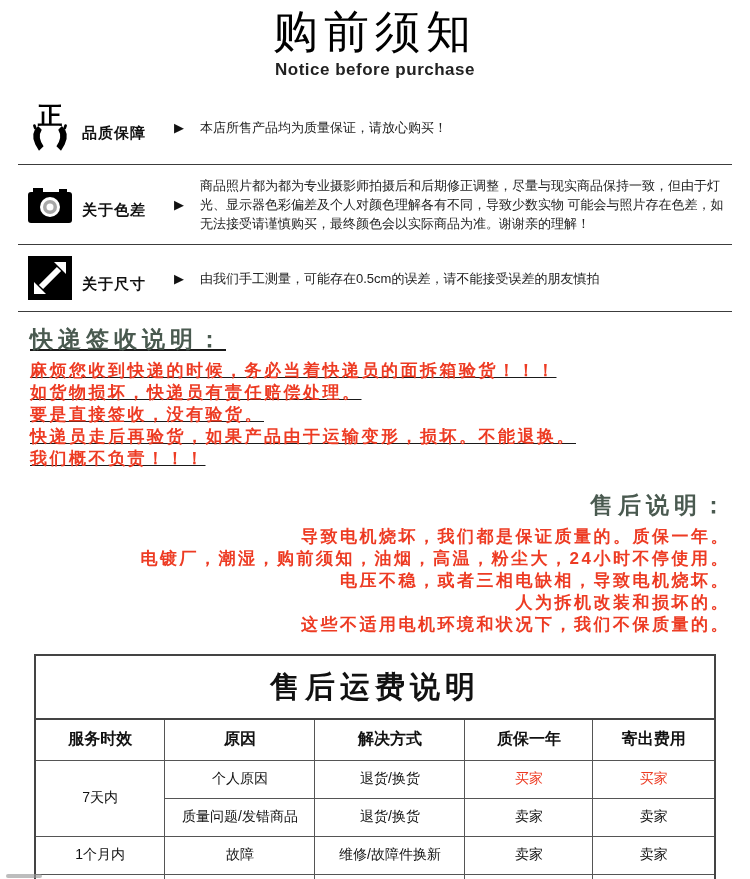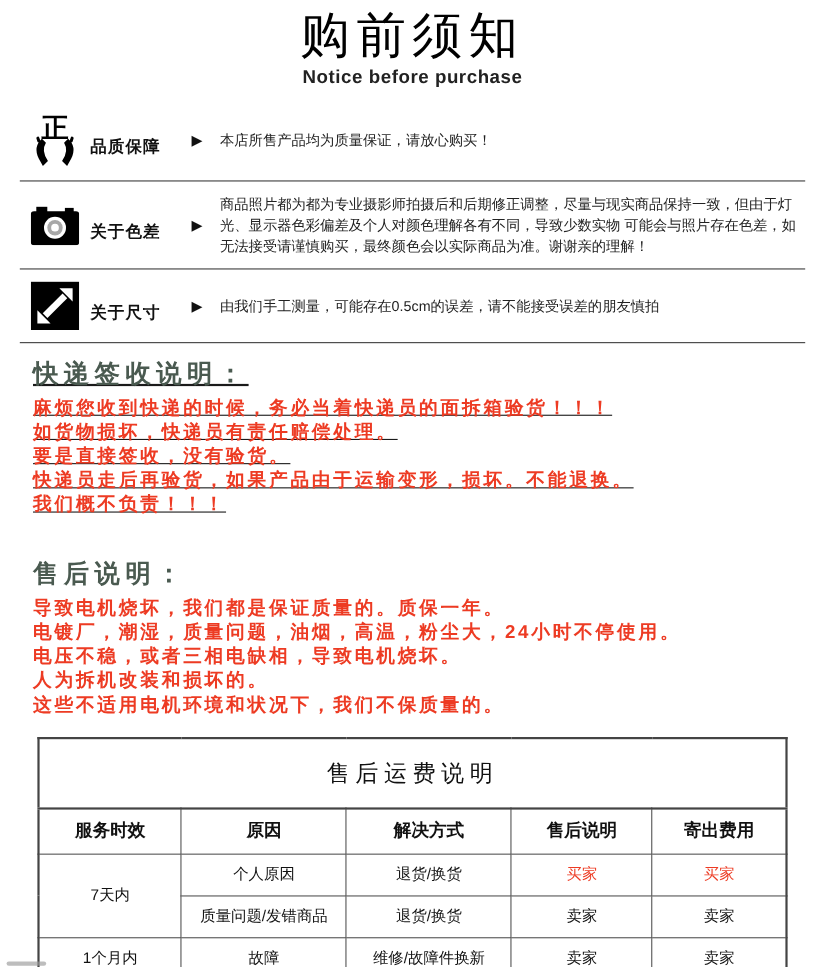--- a/index.html
+++ b/index.html
@@ -41,21 +41,21 @@
     font-size:13px; color:#111; line-height:19px;
   }
   .row-text {
     flex:1;
     font-size:13px; color:#222; line-height:19px;
     padding-right:6px;
   }
   
   .section { margin-left:30px; margin-right:20px; }
   .section.delivery { margin-top:12px;text-decoration:underline; }
-  .section.aftersale { margin-top:36px; }
+  .section.aftersale { margin-top:20px;text-align:right; }
   .section-heading {
     font-size:23px; font-weight:bold; letter-spacing:5px;
     color:#4a5a50; margin-bottom:5px;
   }
   .red-line {
     font-size:17px; font-weight:bold; letter-spacing:2.5px;
     color:#ed3b23; line-height:22px;
   }
   
   .fee-table {
@@ -64,21 +64,21 @@
     border:2px solid #444;
     table-layout:fixed;
   }
   .fee-table td, .fee-table th {
     border:1px solid #555;
     text-align:center; vertical-align:middle;
     color:#111;
   }
   .table-title-cell {
     height:64px;
-    font-size:21px; font-weight:normal; letter-spacing:5px;
+    font-size:30px; font-weight:bold; letter-spacing:5px;
     border-bottom:2px solid #444 !important;
   }
   .fee-table th.head-cell { height:41px; font-size:16px; font-weight:bold; }
   .fee-table td.body-cell { height:38px; font-size:14px; font-weight:normal; }
   .fee-table td.red { color:#ed3b23; }
   .bottom-fragment {
     position:absolute; left:6px; bottom:1px;
     width:36px; height:4px; background:#9a9a9a; opacity:0.65; border-radius:2px;
   }
 </style>
@@ -145,21 +145,21 @@
     <div class="red-line">麻烦您收到快递的时候，务必当着快递员的面拆箱验货！！！</div>
     <div class="red-line">如货物损坏，快递员有责任赔偿处理。</div>
     <div class="red-line">要是直接签收，没有验货。</div>
     <div class="red-line">快递员走后再验货，如果产品由于运输变形，损坏。不能退换。</div>
     <div class="red-line">我们概不负责！！！</div>
   </div>
 
   <div class="section aftersale">
     <div class="section-heading">售后说明：</div>
     <div class="red-line">导致电机烧坏，我们都是保证质量的。质保一年。</div>
-    <div class="red-line">电镀厂，潮湿，质量问题，油烟，高温，粉尘大，24小时不停使用。</div>
+    <div class="red-line">电镀厂，潮湿，购前须知，油烟，高温，粉尘大，24小时不停使用。</div>
     <div class="red-line">电压不稳，或者三相电缺相，导致电机烧坏。</div>
     <div class="red-line">人为拆机改装和损坏的。</div>
     <div class="red-line">这些不适用电机环境和状况下，我们不保质量的。</div>
   </div>
 
   <table class="fee-table">
     <colgroup>
       <col style="width:130px">
         <col style="width:150px">
         <col style="width:150px">
@@ -167,21 +167,21 @@
         <col style="width:122px">
     </colgroup>
     <tbody>
       <tr>
         <td colspan="5" class="table-title-cell">售后运费说明</td>
       </tr>
       <tr>
         <th class="head-cell">服务时效</th>
         <th class="head-cell">原因</th>
         <th class="head-cell">解决方式</th>
-        <th class="head-cell">售后说明</th>
+        <th class="head-cell">质保一年</th>
         <th class="head-cell">寄出费用</th>
       </tr>
       <tr>
         <td rowspan="2" class="body-cell">7天内</td>
         <td class="body-cell">个人原因</td>
         <td class="body-cell">退货/换货</td>
         <td class="body-cell red">买家</td>
         <td class="body-cell red">买家</td>
       </tr>
       <tr>

